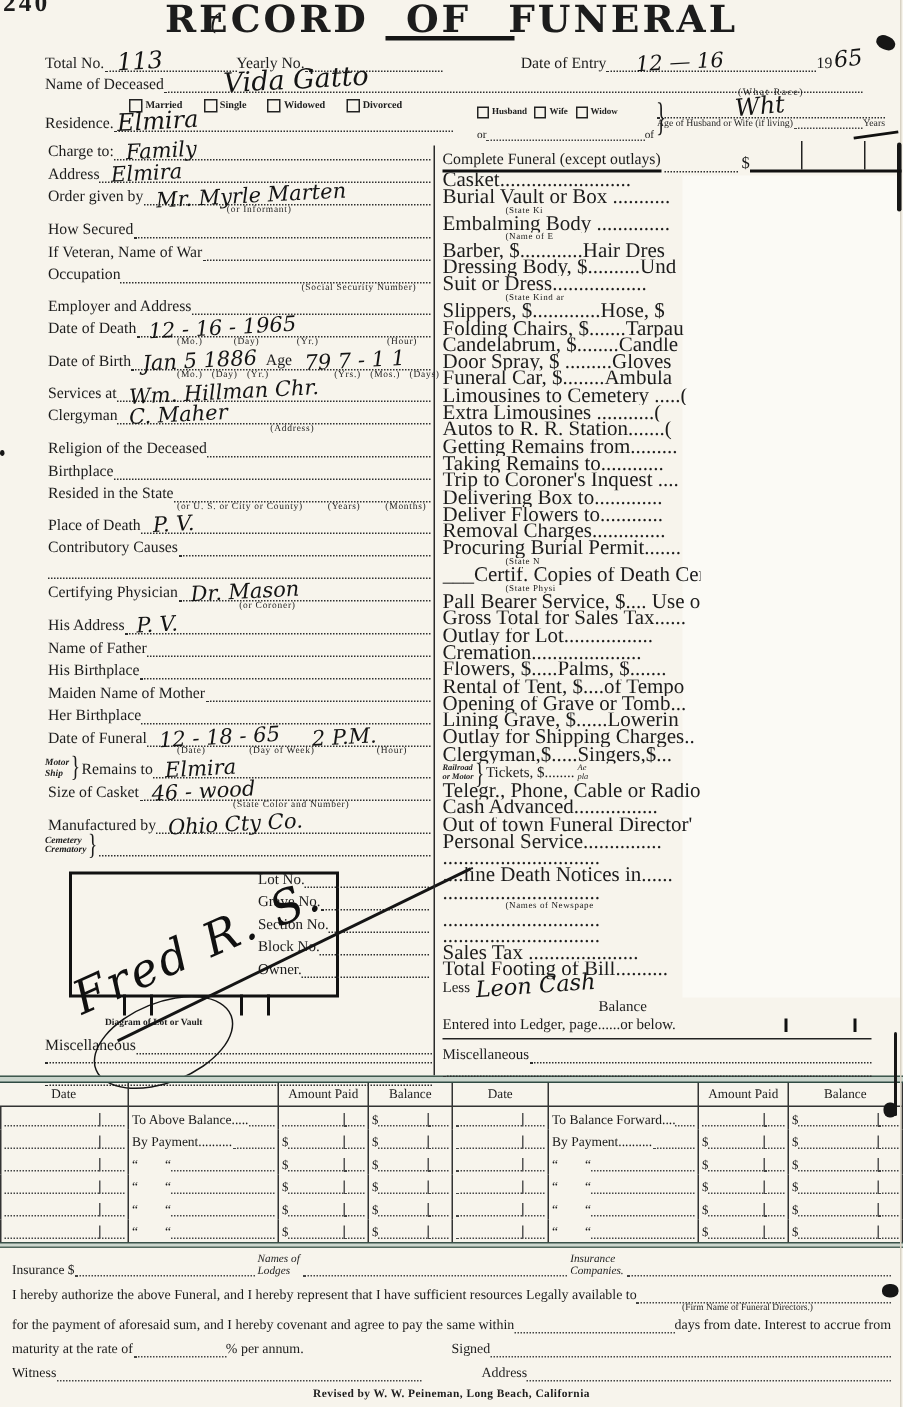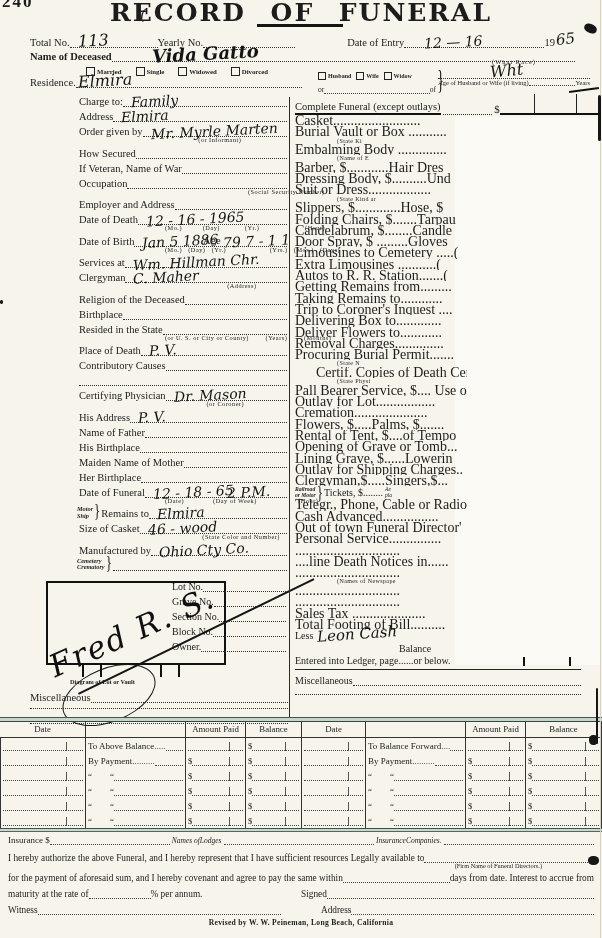--- a/index.html
+++ b/index.html
@@ -12,37 +12,37 @@
   .cb{display:inline-block;width:7px;height:7px;border:1.1px solid #222;background:transparent;margin-right:2px;vertical-align:middle;}
   .cbl{font-size:6.8px;font-weight:bold;margin-right:14px;vertical-align:middle;}
   
   .corner{position:absolute;top:-8px;left:2px;font-size:17px;font-weight:bold;letter-spacing:2px;}
   .stray-paren{position:absolute;top:6px;left:140px;font-family:"DejaVu Serif",serif;font-style:italic;font-size:15px;}
   .title{position:absolute;top:-2px;left:0;width:602px;text-align:center;font-family:"DejaVu Serif",serif;
          font-weight:bold;font-size:25px;letter-spacing:2px;word-spacing:14px;}
   .title-rule{position:absolute;top:24px;left:257px;width:86px;height:3px;background:#151515;}
   .hrow{position:absolute;display:flex;align-items:flex-end;}
   .r-total{top:30px;left:30px;width:545px;}
-  .r-name{top:49px;left:30px;width:545px;font-weight:bold;}
+  .r-name{top:49px;left:30px;width:545px;}
   .r-marital{top:61px;left:86px;}
   .r-res{top:75px;left:30px;width:272px;}
   .race-block{position:absolute;top:58px;left:438px;width:152px;}
   .race-cap{font-size:6.5px;text-align:center;letter-spacing:1px;}
   .race-line{border-bottom:1.5px dotted #2e2e2e;height:13px;position:relative;}
   .spouse-block{position:absolute;top:66px;left:318px;width:118px;}
   .spouse-row1{white-space:nowrap;}
   .spouse-row1 .cbl{font-size:6px;margin-right:1px;}
   .spouse-row2{font-size:7.5px;display:flex;align-items:flex-end;margin-top:1px;}
   .brace-big{position:absolute;right:-8px;top:0;font-size:14px;transform:scaleY(1.9);transform-origin:top;}
   .age-block{position:absolute;top:79px;left:438px;width:152px;font-size:6.5px;display:flex;align-items:flex-end;}
   .age-block .dots{border-bottom:1px dotted #444;height:6px;}
   .yearhand{font-size:15px;transform:rotate(-6deg);display:inline-block;margin-left:1px;}
   
   .leftcol{position:absolute;top:93px;left:30px;width:257px;}
-  .lfield{margin-bottom:1px;margin-left:47px;}
+  .lfield{margin-bottom:1px;}
   .lrow{display:flex;align-items:flex-end;height:14px;}
   .lstack{display:inline-flex;flex-direction:column;font-size:6.3px;font-weight:bold;line-height:6.5px;}
   .lbrace{font-size:13px;transform:scaleY(1.5);margin:0 1px;}
   .lcap{font-size:6.3px;line-height:6.5px;margin:0 0 1px 88px;letter-spacing:0.5px;white-space:pre;}
   .hv1{position:absolute;left:8px;bottom:-3px;font-size:14px;transform:rotate(-3deg);}
   .hmid{position:absolute;left:45%;bottom:0;font-size:10.5px;font-family:"Liberation Serif",serif;font-style:normal;}
   .hv2{position:absolute;left:58%;bottom:-3px;font-size:14px;transform:rotate(-3deg);}
   
   .lot-section{position:absolute;top:575px;left:30px;width:258px;height:140px;}
   .diagram-box{position:absolute;left:16px;top:6px;width:176px;height:80px;border:2.8px solid #111;}
@@ -88,21 +88,21 @@
   .ptable{display:grid;grid-template-columns:86px 100px 60px 56px 64px 100px 60px 76px;}
   .pc{border-right:1.1px solid #333;font-size:8.5px;overflow:hidden;white-space:nowrap;}
   .pc.first{border-left:1.1px solid #333;}
   .phead{height:15px;display:flex;align-items:center;justify-content:center;border-bottom:1.1px solid #333;font-size:8.8px;}
   .prow{height:15px;display:flex;align-items:flex-end;padding:0 2px 2px 2px;box-sizing:border-box;}
   .pdots{flex:1;border-bottom:1px dotted #444;height:8px;}
   .cents{width:13px;border-left:1px solid #555;border-bottom:1px dotted #444;height:8px;}
   .ditto{white-space:pre;font-size:9px;}
   .mid-rule{height:2.2px;border-top:1.4px solid #3a524a;border-bottom:1px solid #52685e;background:#ccd6cd;}
   .ins-band{display:flex;align-items:flex-end;padding:3px 8px 4px 8px;font-size:9px;}
-  .tiny2{display:inline-flex;flex-direction:row;font-size:7.5px;line-height:8px;margin:0 2px;}
+  .tiny2{display:inline-flex;flex-direction:column;font-size:7.5px;line-height:8px;margin:0 2px;}
   .para{font-size:9.3px;padding:0 8px;display:flex;align-items:flex-end;margin-top:4px;}
   .pcap{font-size:6.3px;text-align:right;padding-right:60px;margin-top:-1px;}
   .bot2{display:flex;font-size:9.3px;padding:0 8px;margin-top:6px;}
   .bot2 .half{flex:1;display:flex;align-items:flex-end;}
   .revised{text-align:center;font-size:7.6px;font-weight:bold;margin-top:3px;letter-spacing:0.3px;}
   
   .art{position:absolute;background:#161616;border-radius:45%;}
   .a1{top:24px;left:584px;width:13px;height:9px;transform:rotate(25deg);}
   .a2{top:95px;left:598px;width:3px;height:46px;border-radius:2px;}
   .a3{top:735px;left:589px;width:9px;height:10px;}
@@ -773,20 +773,24 @@
       <div>
         <div class="ritem">Candelabrum, $........Candle</div>
         <div class="rcap"></div>
       </div>
 
       <div>
         <div class="ritem">Door Spray, $ .........Gloves</div>
         <div class="rcap"></div>
       </div>
 
+      <div>
+        <div class="ritem">Funeral Car, $........Ambula</div>
+        <div class="rcap"></div>
+      </div>
 
       <div>
         <div class="ritem">Limousines to Cemetery .....(</div>
         <div class="rcap"></div>
       </div>
 
       <div>
         <div class="ritem">Extra Limousines ...........(</div>
         <div class="rcap"></div>
       </div>
@@ -839,20 +843,24 @@
       <div>
         <div class="ritem">Pall Bearer Service, $.... Use o</div>
         <div class="rcap"></div>
       </div>
 
       <div>
         <div class="ritem"> </div>
         <div class="rcap"></div>
       </div>
 
+      <div>
+        <div class="ritem">Gross Total for Sales Tax......</div>
+        <div class="rcap"></div>
+      </div>
 
       <div>
         <div class="ritem">Outlay for Lot.................</div>
         <div class="rcap"></div>
       </div>
 
       <div>
         <div class="ritem">Cremation.....................</div>
         <div class="rcap"></div>
       </div>

